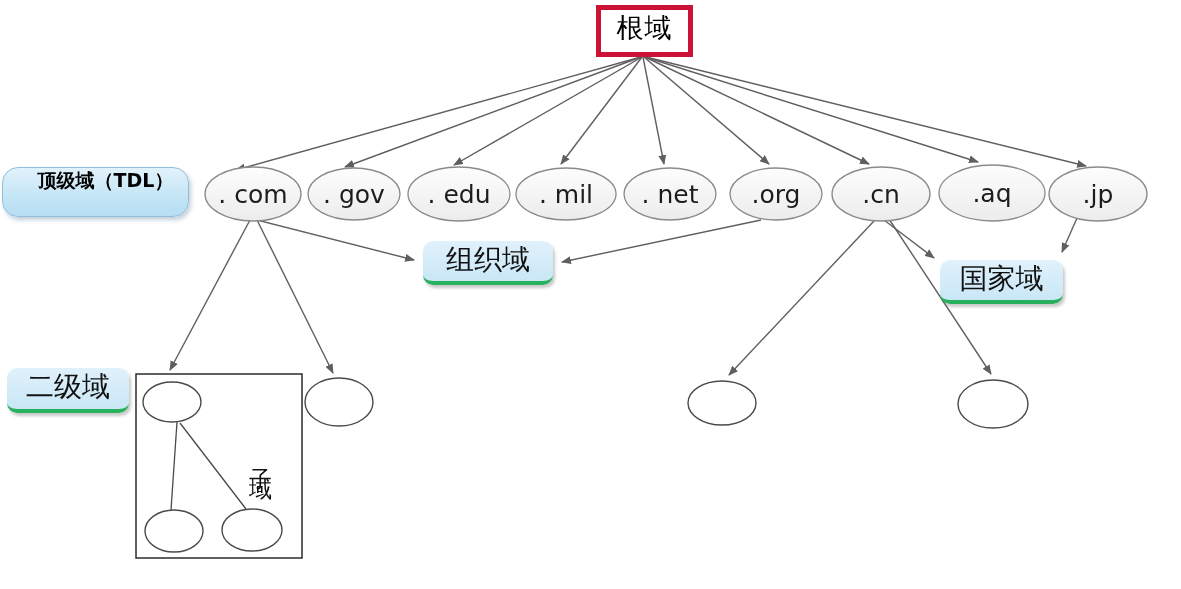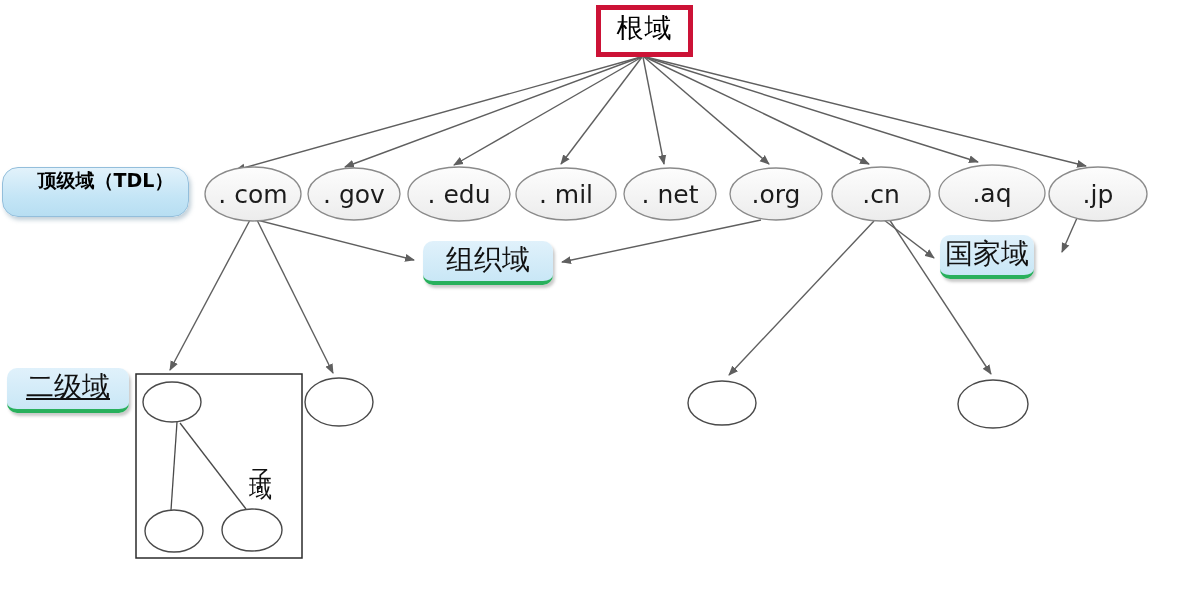--- a/index.html
+++ b/index.html
@@ -14,22 +14,22 @@
   
   .tld-tag{left:2px;top:167px;width:187px;height:50px;border:1px solid #93bedb;border-radius:16px;
            background:linear-gradient(180deg,#e2f2fb 0%,#c4e5f6 60%,#b7def2 100%);
            box-shadow:2px 3px 4px rgba(120,150,170,.45);
            font-weight:bold;font-size:19px;color:#000;padding-left:20px;}
   
   .gtag{border-radius:10px;background:linear-gradient(180deg,#e0f1fb,#c9e7f6);
         border-bottom:4px solid #28b05c;box-shadow:2px 3px 3px rgba(100,100,100,.35);
         font-family:"DejaVu Serif",serif;font-size:28px;color:#111;}
   .org-tag{left:423px;top:241px;width:130px;height:44px;}
-  .country-tag{left:940px;top:235px;width:94px;height:44px;}
-  .second-tag{left:7px;top:368px;width:122px;height:45px;text-decoration:underline;}
+  .country-tag{left:940px;top:260px;width:123px;height:44px;}
+  .second-tag{left:7px;top:368px;width:122px;height:45px;}
   .subdomain{left:247px;top:423px;width:30px;height:72px;
              writing-mode:vertical-rl;text-orientation:upright;
              font-family:"DejaVu Serif",serif;font-size:23px;color:#111;letter-spacing:9px;
              display:block;text-align:center;}
 </style>
 </head>
 <body>
 
 <div id="stage">
 

